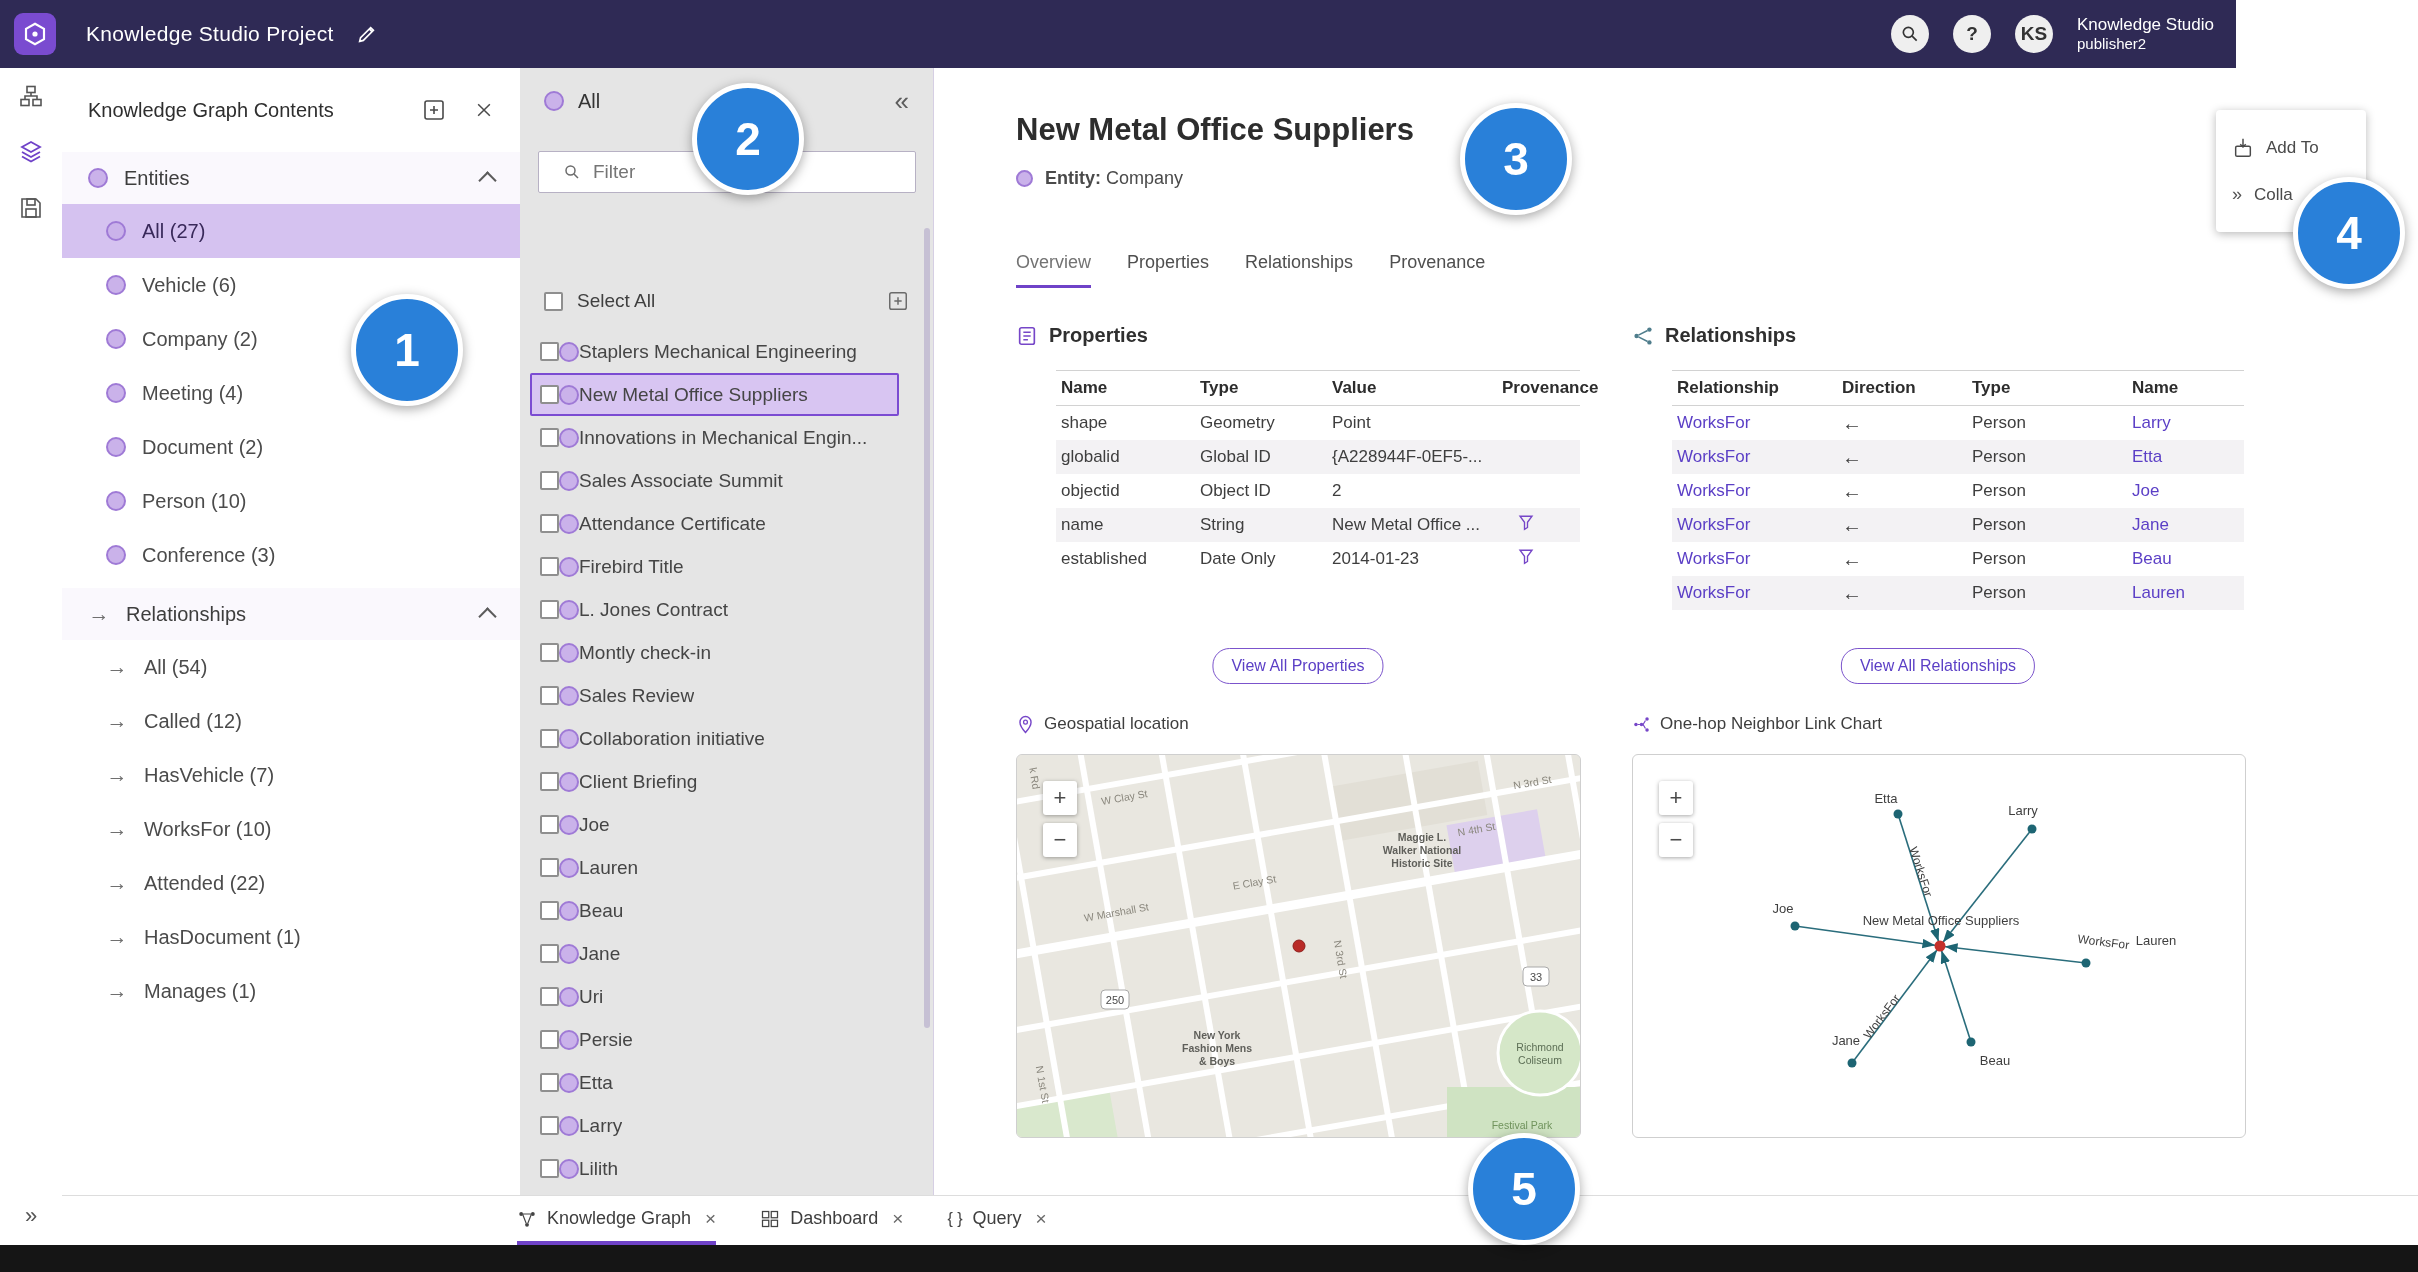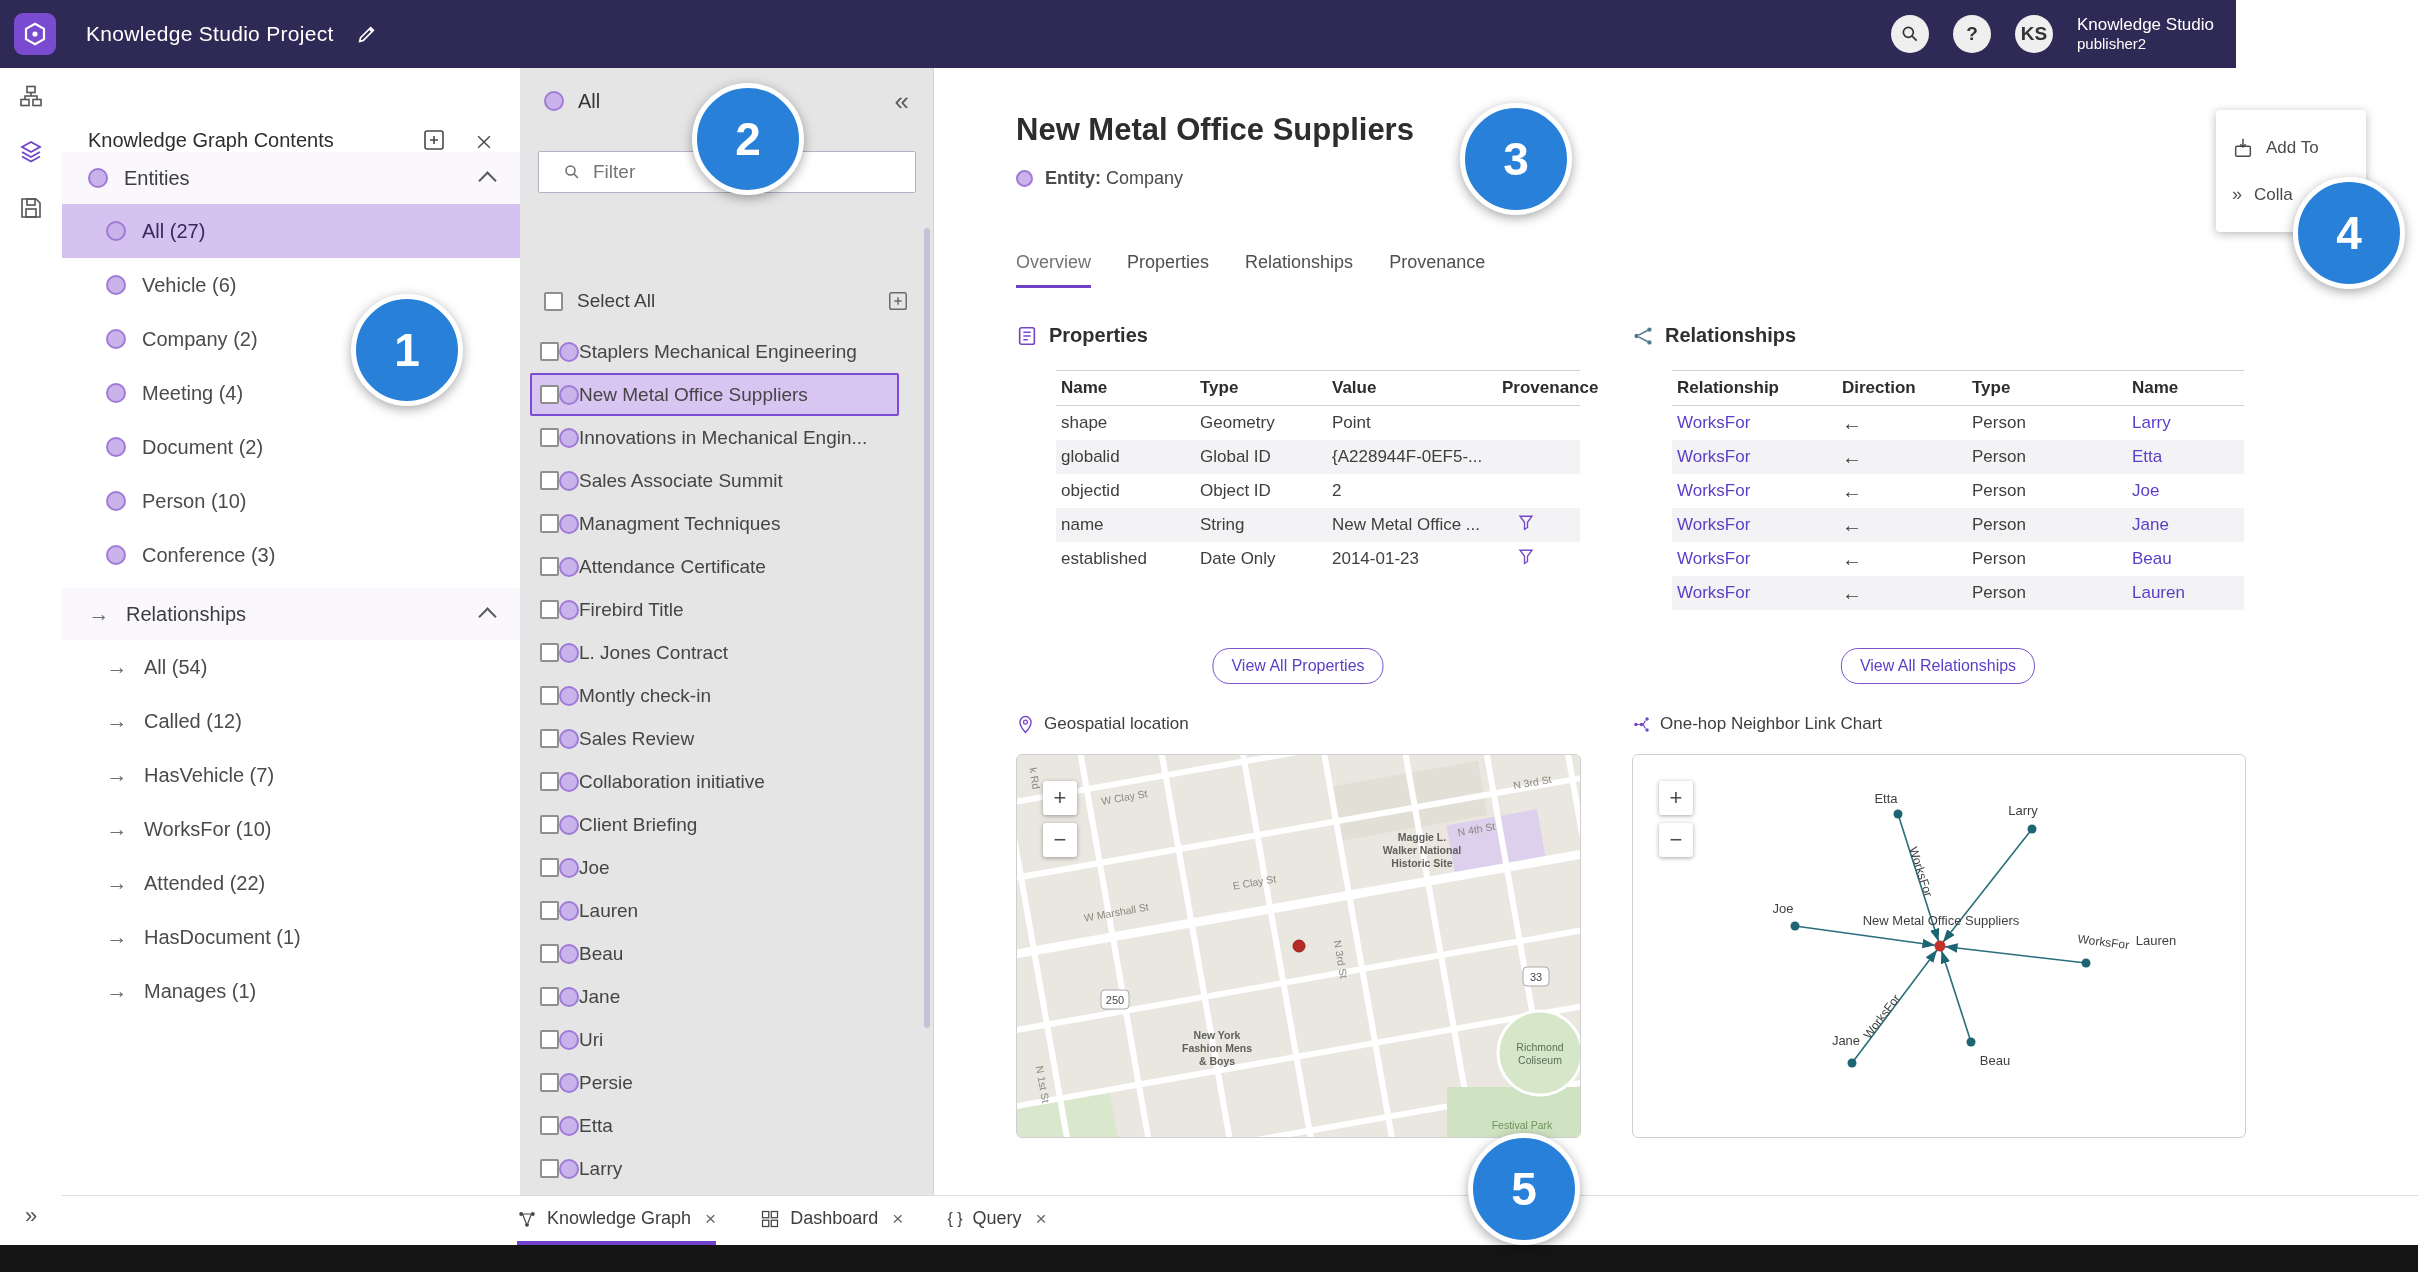--- a/index.html
+++ b/index.html
@@ -20,21 +20,21 @@
   .tb-acct .l2{font-size:15px;}
   
   .rail{position:absolute;left:0;top:68px;width:62px;height:1177px;background:#fff;
         border-right:1px solid #e3e3e3;}
   .rail-btn{width:62px;height:56px;display:flex;align-items:center;justify-content:center;}
   .rail-expand{position:absolute;left:0;bottom:16px;width:62px;text-align:center;
                color:#555;font-size:22px;}
   
   .panel1{position:absolute;left:62px;top:68px;width:458px;height:1127px;background:#fff;
           border-right:1px solid #ddd;}
-  .p1-head{height:84px;display:flex;align-items:flex-end;padding:0 26px;}
+  .p1-head{height:84px;display:flex;align-items:center;padding:0 26px;}
   .p1-title{font-size:20px;color:#2e2e2e;flex:1;}
   .p1-head .ico{margin-left:26px;}
   .p1-sec{display:flex;align-items:center;height:52px;padding:0 26px;gap:16px;
           font-size:20px;color:#3d3d3d;background:#faf8fd;}
   .p1-sec .lbl{flex:1;}
   .chev-up{width:11px;height:11px;border-left:2px solid #5b5b5b;border-top:2px solid #5b5b5b;
            transform:rotate(45deg);margin-top:5px;}
   .p1-item{height:54px;display:flex;align-items:center;gap:16px;padding-left:44px;
            font-size:20px;color:#4b4b4b;}
   .p1-item.selected{background:#d5c2f0;color:#39295a;}
@@ -315,25 +315,20 @@
           <span class="lbl">Innovations in Mechanical Engin...</span>
         </div>
       <div class="p2-row">
           <span class="cb"></span>
           <span class="dot"></span>
           <span class="lbl">Sales Associate Summit</span>
         </div>
       <div class="p2-row">
           <span class="cb"></span>
           <span class="dot"></span>
-          <span class="lbl">Managment Techniques</span>
-        </div>
-      <div class="p2-row">
-          <span class="cb"></span>
-          <span class="dot"></span>
           <span class="lbl">Attendance Certificate</span>
         </div>
       <div class="p2-row">
           <span class="cb"></span>
           <span class="dot"></span>
           <span class="lbl">Firebird Title</span>
         </div>
       <div class="p2-row">
           <span class="cb"></span>
           <span class="dot"></span>

